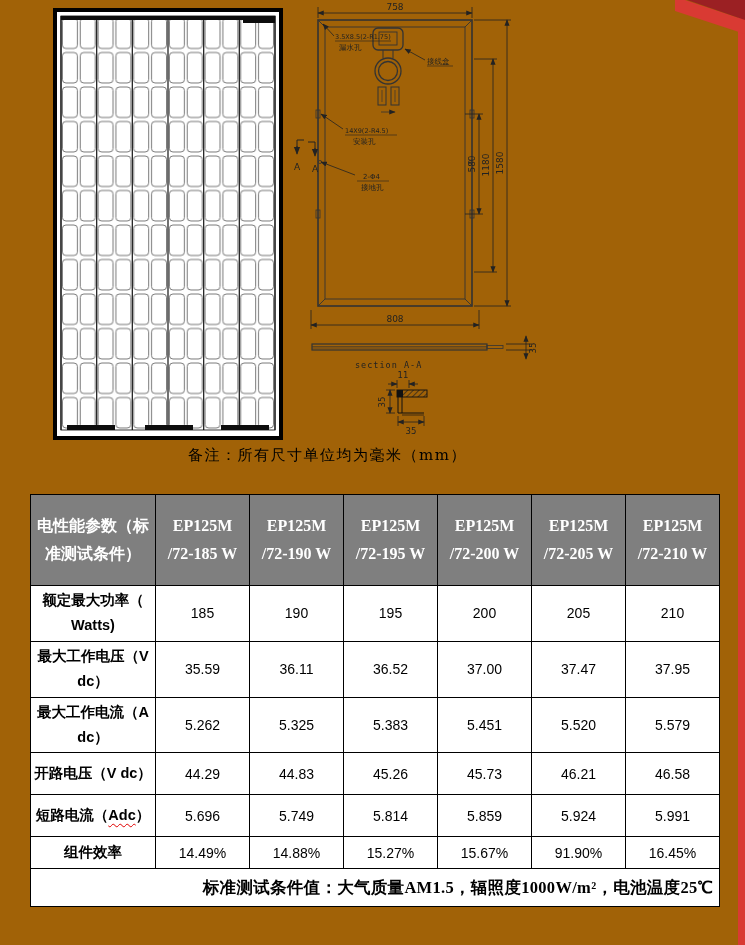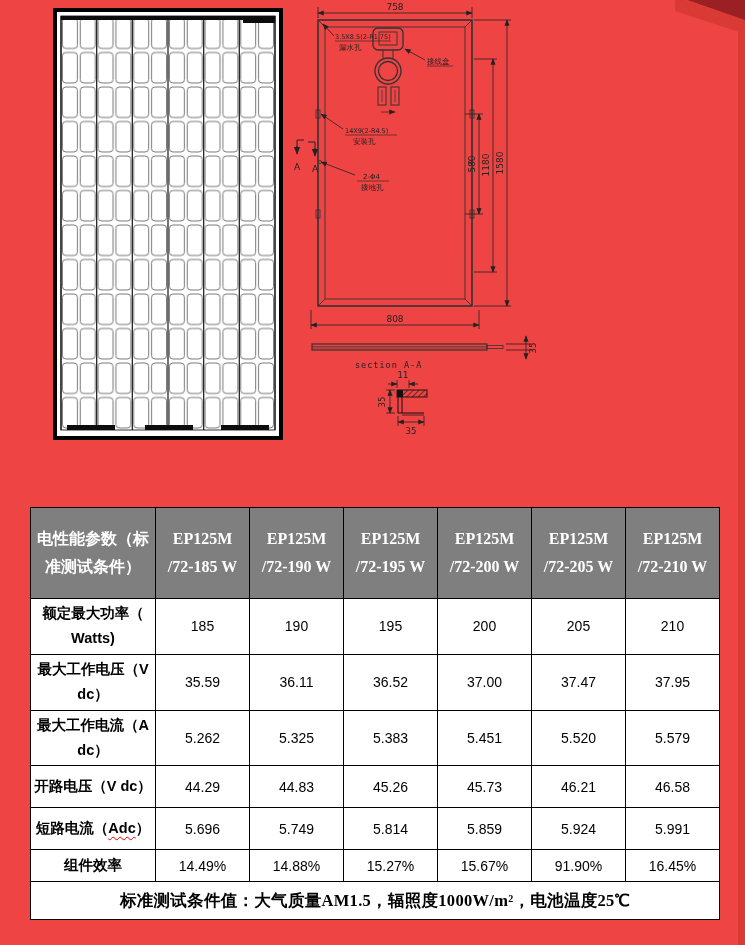--- a/index.html
+++ b/index.html
@@ -1,41 +1,41 @@
 <!DOCTYPE html>
 <html><head>
 <meta charset="utf-8">
 <style>
   *{margin:0;padding:0;box-sizing:border-box}
   html,body{background:#fff}
-  .page{position:relative;width:745px;height:945px;background:#ef4444;overflow:hidden;
+  .page{position:relative;width:745px;height:945px;background:#a16207;overflow:hidden;
         font-family:"Liberation Sans",sans-serif;color:#000}
   .abs{position:absolute}
   
   .note{position:absolute;left:188px;top:446px;font-family:"DejaVu Serif",serif;
         font-size:15px;letter-spacing:1.5px}
   
   .redstrip{position:absolute;right:0;top:0;width:7px;height:945px;background:#d93a33}
   .corner{position:absolute;right:0;top:0}
   
-  .tablewrap{position:absolute;left:30px;top:507px}
+  .tablewrap{position:absolute;left:30px;top:494px}
   table.spec{border-collapse:collapse;table-layout:fixed;width:689px;background:#fff}
   .spec th,.spec td{border:1.6px solid #000;text-align:center;vertical-align:middle;overflow:hidden}
   .spec th{background:#7f7f7f;color:#fff;font-family:"Liberation Serif",serif;
            font-weight:bold;font-size:16px;line-height:28px;padding:14px 9px}
   .spec th.c0{padding:2px 5px}
   .spec td.lbl{font-weight:bold;font-size:14.5px;padding:2px 3px;line-height:1.75}
   .spec td.val{font-size:14px}
   .spec tr.hdr{height:91px}
   .spec tr.rt{height:43px}
   .spec tr.rm{height:42px}
   .spec tr.rs{height:32px}
   .spec tr.foot{height:38px}
   .spec tr.foot td{font-family:"Liberation Serif",serif;font-weight:bold;font-size:16.5px;
-                   text-align:center;padding:3px 6px;letter-spacing:.3px}
+                   text-align:right;padding:3px 6px;letter-spacing:.3px}
   .wavy{text-decoration:underline;text-decoration-style:wavy;text-decoration-color:#e00000;
         text-decoration-thickness:1px;text-underline-offset:3px}
   
   svg text{font-family:"DejaVu Sans",sans-serif;fill:#222}
   .mono{font-family:"DejaVu Sans Mono",monospace}
 </style>
 </head>
 <body>
 
 <div class="page">
@@ -209,20 +209,21 @@
       <line x1="38" y1="24" x2="38" y2="47" marker-start="url(#m3)" marker-end="url(#m3)"></line>
       <line x1="46" y1="50" x2="46" y2="60"></line>
         <line x1="72" y1="50" x2="72" y2="60"></line>
       <line x1="46" y1="56" x2="72" y2="56" marker-start="url(#m3)" marker-end="url(#m3)"></line>
     </g>
     <text x="51" y="12" font-size="8.5" text-anchor="middle">11</text>
     <text x="33" y="36" font-size="8.5" text-anchor="middle" transform="rotate(-90 33 36)">35</text>
     <text x="59" y="68" font-size="8.5" text-anchor="middle">35</text>
   </svg>
 
+  <div class="note">备注：所有尺寸单位均为毫米（mm）</div>
 
   <div class="tablewrap">
     <table class="spec">
       <colgroup>
         <col style="width:125px">
           <col style="width:94px">
           <col style="width:94px">
         <col style="width:94px">
           <col style="width:94px">
           <col style="width:94px">

